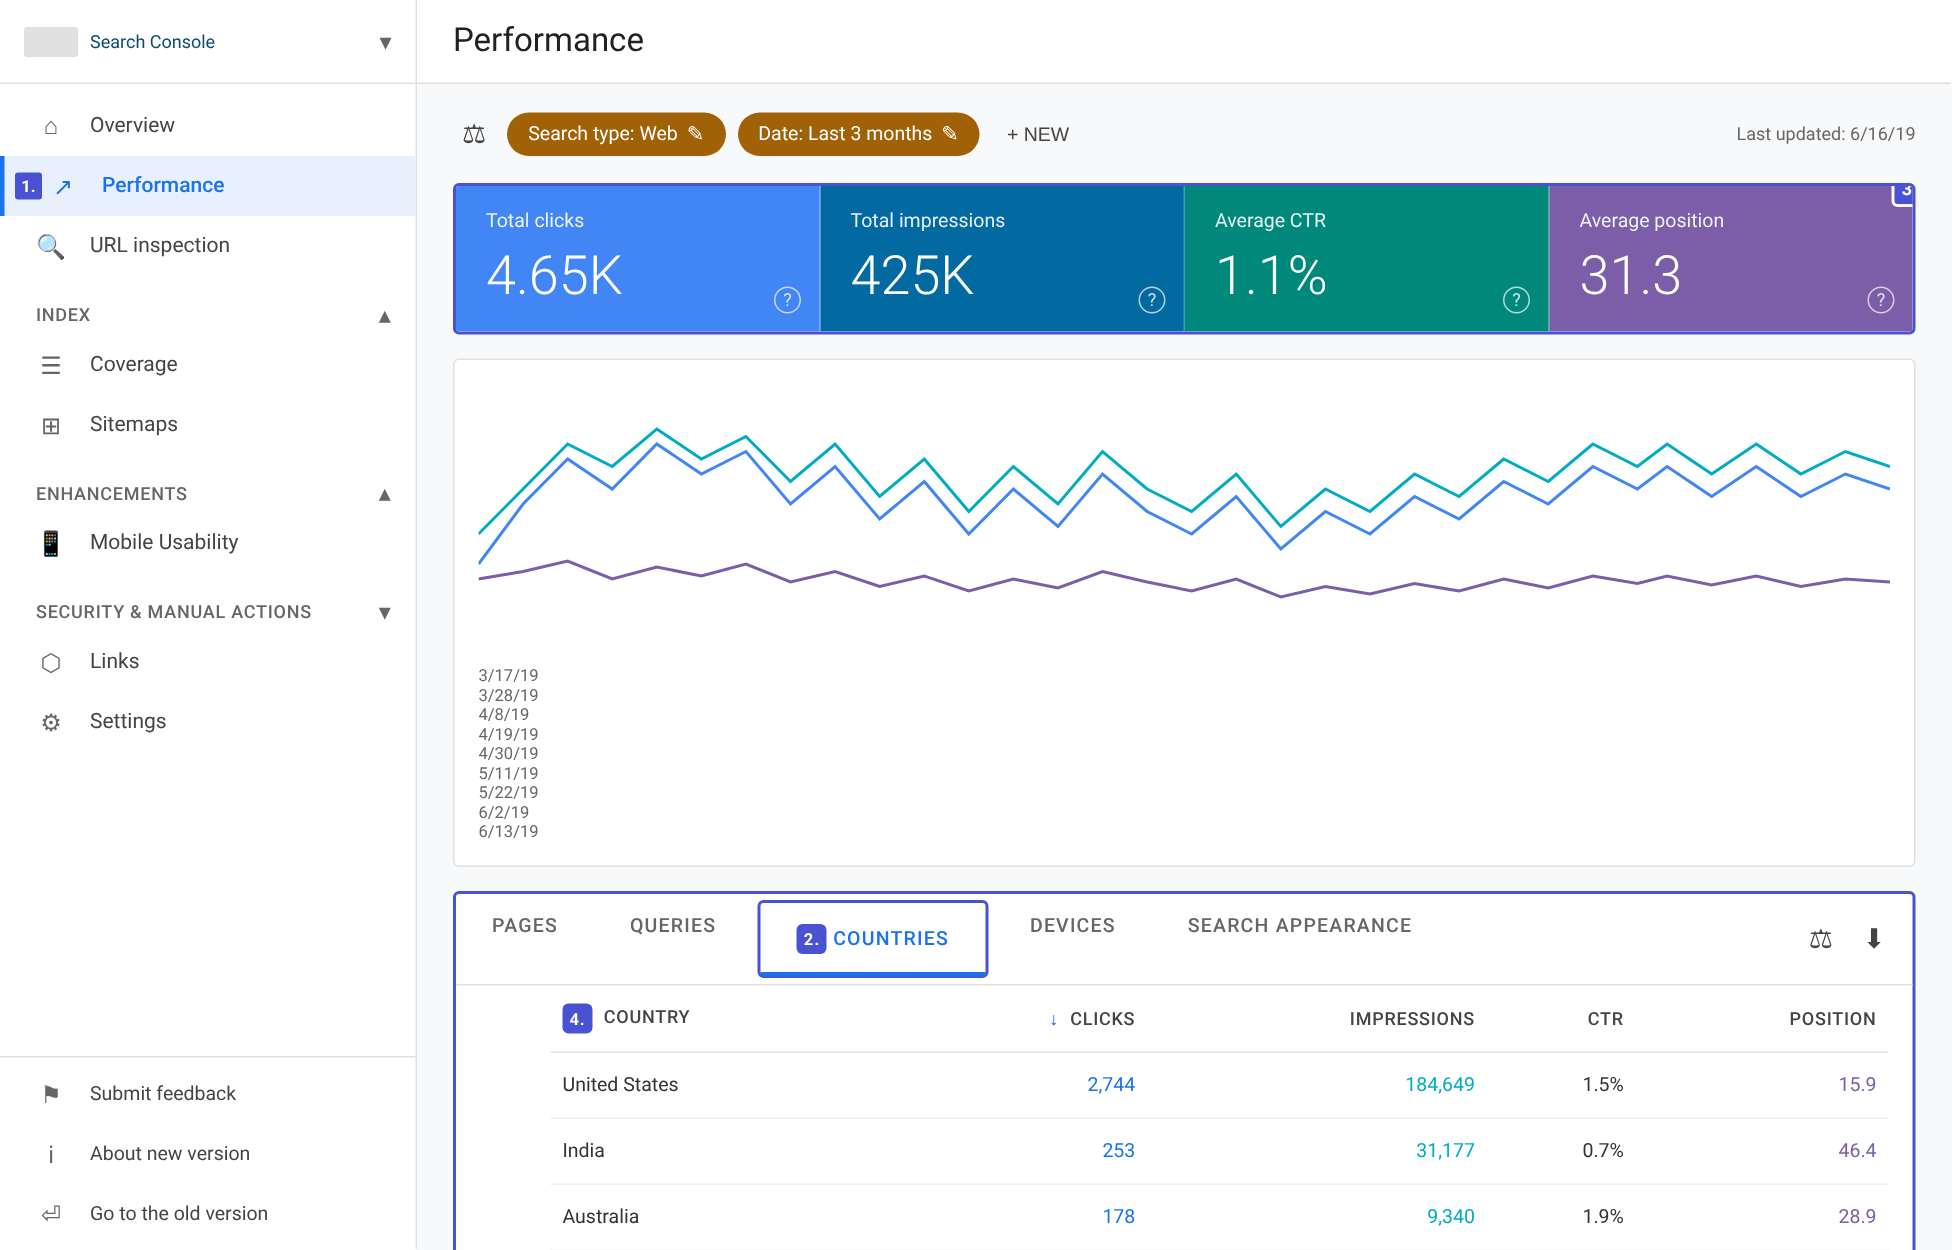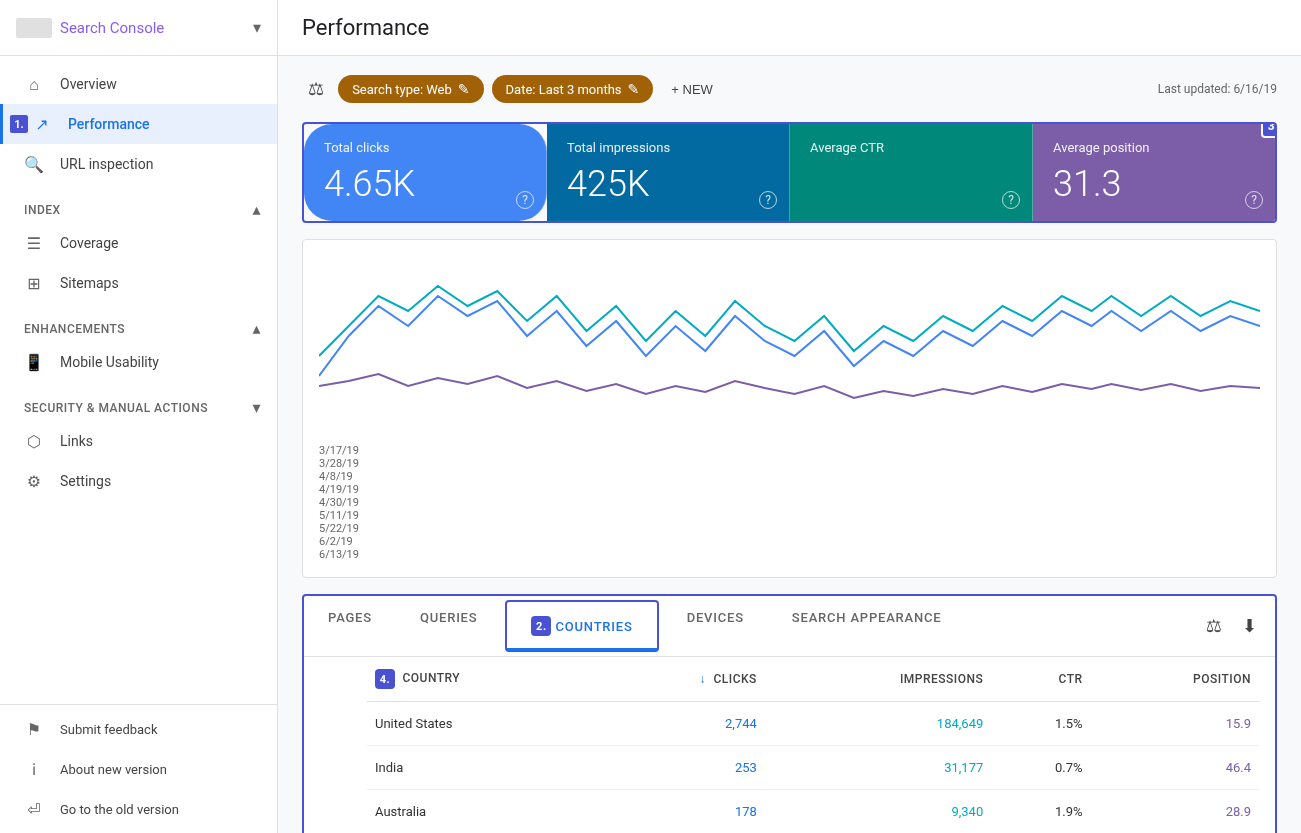--- a/index.html
+++ b/index.html
@@ -138,21 +138,21 @@
     }
     .metric-card {
       flex: 1;
       padding: 16px 20px;
       position: relative;
       display: flex;
       flex-direction: column;
       cursor: pointer;
     }
     .metric-card:not(:last-child) { border-right: 1px solid rgba(255,255,255,0.3); }
-    .metric-card.blue { background: #4285f4; border-radius: 28px; }
+    .metric-card.blue { background: #4285f4; }
     .metric-card.cyan { background: #0369a1; }
     .metric-card.teal { background: #00897b; }
     .metric-card.purple { background: #7b5ea7; }
     .metric-label { font-size: 13px; color: rgba(255,255,255,0.9); margin-bottom: 8px; }
     .metric-value { font-size: 36px; font-weight: 300; color: #fff; }
     .metric-help { position: absolute; bottom: 12px; right: 12px; width: 18px; height: 18px; border-radius: 50%; border: 1.5px solid rgba(255,255,255,0.7); display: flex; align-items: center; justify-content: center; color: rgba(255,255,255,0.8); font-size: 12px; cursor: pointer; }
 
     
     .chart-container {
       background: #fff;
@@ -227,21 +227,21 @@
 
     
     svg.chart { width: 100%; height: 180px; }
   </style>
 </head>
 <body>
 
 <aside class="sidebar">
   <div class="sidebar-header">
     <div class="sidebar-logo-box"></div>
-    <span class="sidebar-logo-text" style="color:#8b5cf6;font-size:15px;">Search Console</span>
+    <span class="sidebar-logo-text" style="color:#0c4a6e;font-size:12px;">Search Console</span>
     <span class="sidebar-logo-chevron">▾</span>
   </div>
 
   <nav class="sidebar-nav">
 
     <div class="nav-item">
       <span class="nav-icon">⌂</span>
       <span>Overview</span>
     </div>
 
@@ -339,20 +339,21 @@
         <div class="metric-value">4.65K</div>
         <div class="metric-help">?</div>
       </div>
       <div class="metric-card cyan">
         <div class="metric-label">Total impressions</div>
         <div class="metric-value">425K</div>
         <div class="metric-help">?</div>
       </div>
       <div class="metric-card teal">
         <div class="metric-label">Average CTR</div>
+        <div class="metric-value">1.1%</div>
         <div class="metric-help">?</div>
       </div>
       <div class="metric-card purple">
         <div class="metric-label">Average position</div>
         <div class="metric-value">31.3</div>
         <div class="metric-help">?</div>
 
         <div style="position:absolute;top:-10px;right:-10px;background:#4a52d4;color:#fff;border-radius:4px;width:24px;height:24px;display:flex;align-items:center;justify-content:center;font-size:12px;font-weight:bold;border:2px solid #f8f9fa;">3.</div>
       </div>
     </div>

